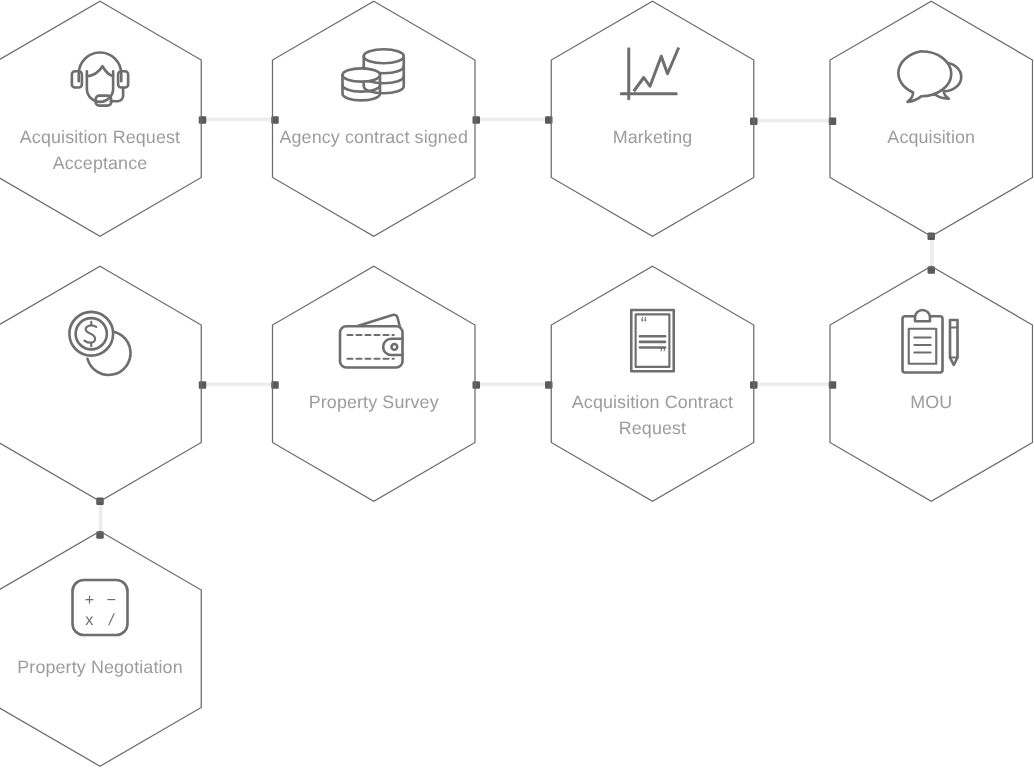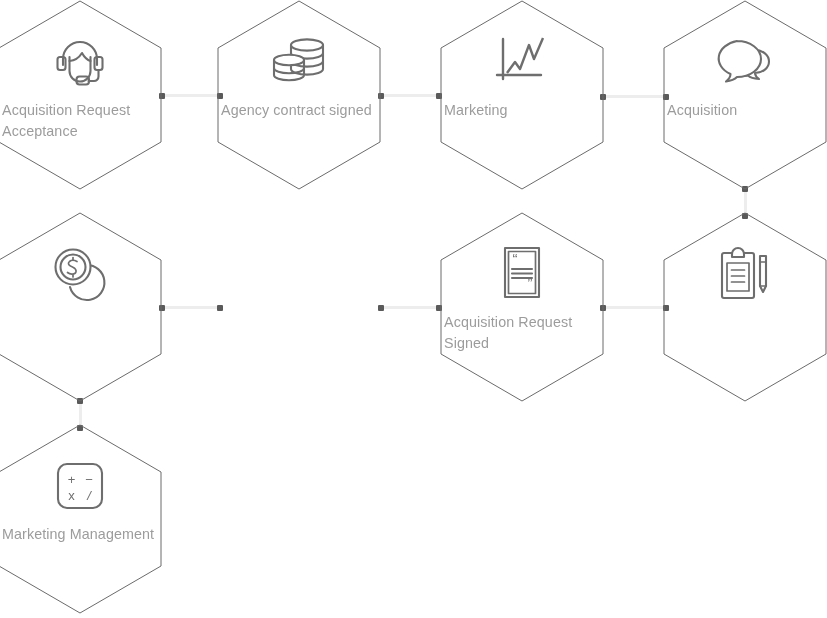--- a/index.html
+++ b/index.html
@@ -45,21 +45,21 @@
     height: 68px;
     display: flex;
     align-items: center;
     justify-content: center;
   }
   .hex-label {
     position: absolute;
     left: 4px;
     top: 100px;
     width: 156px;
-    text-align: left;
+    text-align: center;
     font-size: 14.3px;
     line-height: 20.5px;
     color: #9c9c9c;
     letter-spacing: 0.1px;
   }
   .conn-line-h {
     position: absolute;
     height: 3px;
     background: #ededed;
   }
@@ -209,67 +209,84 @@
         <path class="s" d="M35 19 a17.5 17.5 0 1 1 -16 22"></path>
         <circle class="s wf" cx="22" cy="21" r="17.5"></circle>
         <circle class="s" cx="22" cy="21" r="12.5"></circle>
         <path class="sthin" d="M26 15.5 q-4.5 -2.5 -7.5 0 q-2.5 2.5 1 4.5 q5 2 5.5 4.5 q0.5 3 -3 3.5 q-3 0.5 -5.5 -1.5"></path>
         <path class="sthin" d="M22 11.5 V14"></path>
         <path class="sthin" d="M22 28.5 V31"></path>
       </svg>
     </div>
   </div>
 
+  <div class="hex" style="left:217px; top:212px;">
+    <svg class="hex-svg" viewBox="0 0 164 190">
+      <polygon class="hex-outline" points="82,1 163,48 163,142 82,189 1,142 1,48"></polygon>
+    </svg>
+    <div class="hex-icon">
+      <svg class="ic" width="62" height="50" viewBox="0 0 62 50">
+        <path class="s" d="M8 15 L46 3 a3 3 0 0 1 4 2 L52 13"></path>
+        <rect class="s wf" x="4" y="12" width="50" height="33" rx="5"></rect>
+        <path class="sthin" style="stroke-dasharray:4 3.2" d="M10 19 H47"></path>
+        <path class="sthin" style="stroke-dasharray:4 3.2" d="M10 38 H47"></path>
+        <path class="s" d="M54 22 h-9 a6.5 6.5 0 0 0 0 13 h9"></path>
+        <circle class="s" cx="47.5" cy="28.5" r="2.3"></circle>
+      </svg>
+    </div>
+    <div class="hex-label">Property Survey</div>
+  </div>
 
   <div class="hex" style="left:440px; top:212px;">
     <svg class="hex-svg" viewBox="0 0 164 190">
       <polygon class="hex-outline" points="82,1 163,48 163,142 82,189 1,142 1,48"></polygon>
     </svg>
     <div class="hex-icon">
       <svg class="ic" width="44" height="56" viewBox="0 0 44 56">
         <rect class="s wf" x="5" y="2" width="34" height="49"></rect>
         <rect class="sthin" x="8.5" y="5.5" width="27" height="42"></rect>
         <text class="op-txt" x="15" y="18" style="font-size:15px">“</text>
         <text class="op-txt" x="30" y="42" style="font-size:15px">”</text>
         <path class="s" d="M12 23 H32"></path>
         <path class="s" d="M12 27.5 H32"></path>
         <path class="s" d="M12 32 H32"></path>
       </svg>
     </div>
-    <div class="hex-label">Acquisition Request Signed</div>
+    <div class="hex-label">Acquisition Contract Request</div>
   </div>
 
   <div class="hex" style="left:663px; top:212px;">
     <svg class="hex-svg" viewBox="0 0 164 190">
       <polygon class="hex-outline" points="82,1 163,48 163,142 82,189 1,142 1,48"></polygon>
     </svg>
     <div class="hex-icon">
       <svg class="ic" width="54" height="56" viewBox="0 0 54 56">
         <path class="s wf" d="M14 7 h-8 a2 2 0 0 0 -2 2 v41 a2 2 0 0 0 2 2 h28 a2 2 0 0 0 2 -2 V9 a2 2 0 0 0 -2 -2 h-8"></path>
         <path class="s wf" d="M14 11 V8 a6 6 0 0 1 12 0 v3 z"></path>
         <rect class="sthin" x="9" y="17" width="22" height="28"></rect>
         <path class="sthin" d="M13.5 24 H26.5"></path>
         <path class="sthin" d="M13.5 30 H26.5"></path>
         <path class="sthin" d="M13.5 36 H26.5"></path>
         <path class="s wf" d="M42 10 h6 v30 l-3 6 l-3 -6 z"></path>
         <path class="sthin" d="M42 16 h6"></path>
         <path class="sthin" d="M42 40 h6"></path>
       </svg>
     </div>
+    <div class="hex-label">MOU</div>
   </div>
 
   <div class="hex" style="left:-2px; top:424px;">
     <svg class="hex-svg" viewBox="0 0 164 190">
       <polygon class="hex-outline" points="82,1 163,48 163,142 82,189 1,142 1,48"></polygon>
     </svg>
     <div class="hex-icon">
       <svg class="ic" width="50" height="50" viewBox="0 0 50 50">
         <rect class="s wf" x="3" y="3" width="44" height="44" rx="9"></rect>
         <text class="op-txt" x="16.5" y="23">+</text>
         <text class="op-txt" x="34" y="23">−</text>
         <text class="op-txt" x="16.5" y="39">x</text>
         <text class="op-txt" x="34" y="39" style="font-style:italic">/</text>
       </svg>
     </div>
-    <div class="hex-label">Marketing Management</div>
+    <div class="hex-label">Property Negotiation</div>
   </div>
 
 </div>
 
 </body></html>

